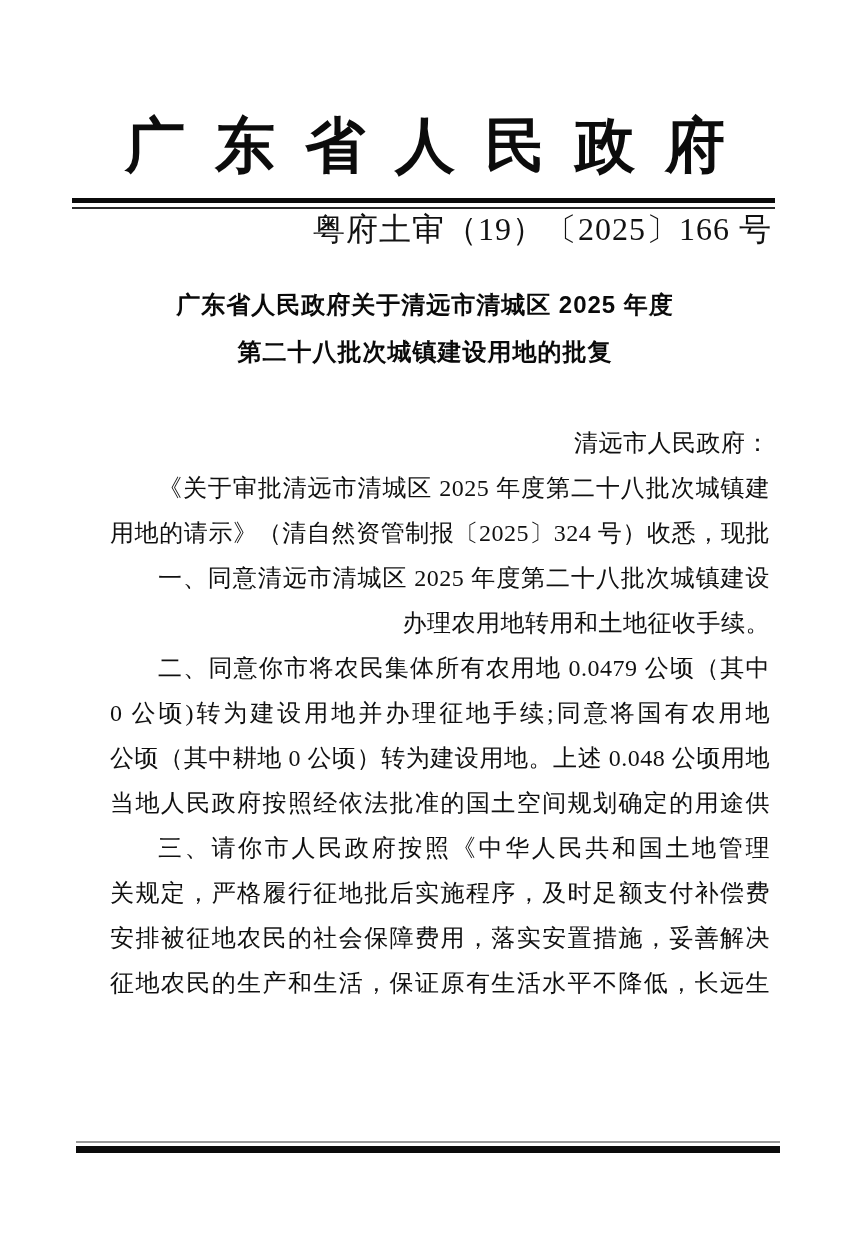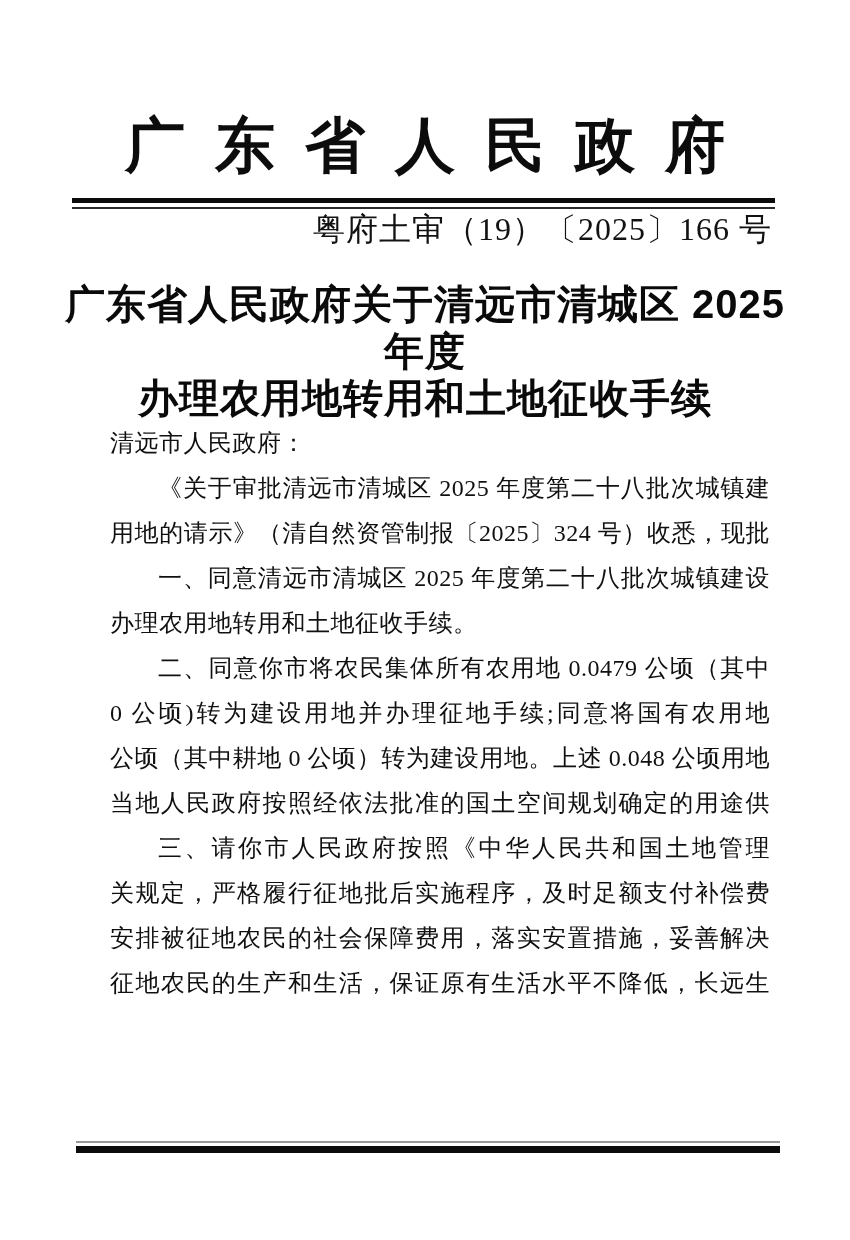--- a/index.html
+++ b/index.html
@@ -63,39 +63,39 @@
   }
   
   .doc-title {
     position: absolute;
     top: 281px;
     left: 40px;
     right: 40px;
     text-align: center;
     font-family: "Liberation Sans", "DejaVu Sans", sans-serif;
     font-weight: 700;
-    font-size: 40px;
+    font-size: 24px;
     line-height: 47px;
     letter-spacing: 1px;
     color: #0a0a0a;
   }
   
   .body-block {
     position: absolute;
     top: 421px;
     left: 110px;
     width: 660px;
     font-size: 24px;
     color: #101010;
   }
   .body-line {
     height: 45px;
     line-height: 45px;
     overflow: hidden;
-    text-align: left;
+    text-align: right;
     letter-spacing: 0.5px;
   }
   .body-line.indent {
     text-indent: 48px;
   }
   .body-line.fill {
     text-align: justify;
     text-align-last: justify;
     text-justify: inter-character;
   }
@@ -124,21 +124,21 @@
 
   <div class="masthead">广东省人民政府</div>
 
   <div class="rule-thick"></div>
   <div class="rule-thin"></div>
 
   <div class="doc-number">粤府土审（19）〔2025〕166 号</div>
 
   <div class="doc-title">
     <div>广东省人民政府关于清远市清城区 2025 年度</div>
-    <div>办理农用地转用和土地征收手续</div>
+    <div>第二十八批次城镇建设用地的批复</div>
   </div>
 
   <div class="body-block" id="body-lines">
       <div class="body-line">清远市人民政府：</div>
       <div class="body-line indent fill">《关于审批清远市清城区 2025 年度第二十八批次城镇建设</div>
       <div class="body-line fill">用地的请示》（清自然资管制报〔2025〕324 号）收悉，现批复</div>
       <div class="body-line indent fill">一、同意清远市清城区 2025 年度第二十八批次城镇建设用地</div>
       <div class="body-line">办理农用地转用和土地征收手续。</div>
       <div class="body-line indent fill">二、同意你市将农民集体所有农用地 0.0479 公顷（其中耕地</div>
       <div class="body-line fill">0 公顷)转为建设用地并办理征地手续;同意将国有农用地 0.0001</div>

